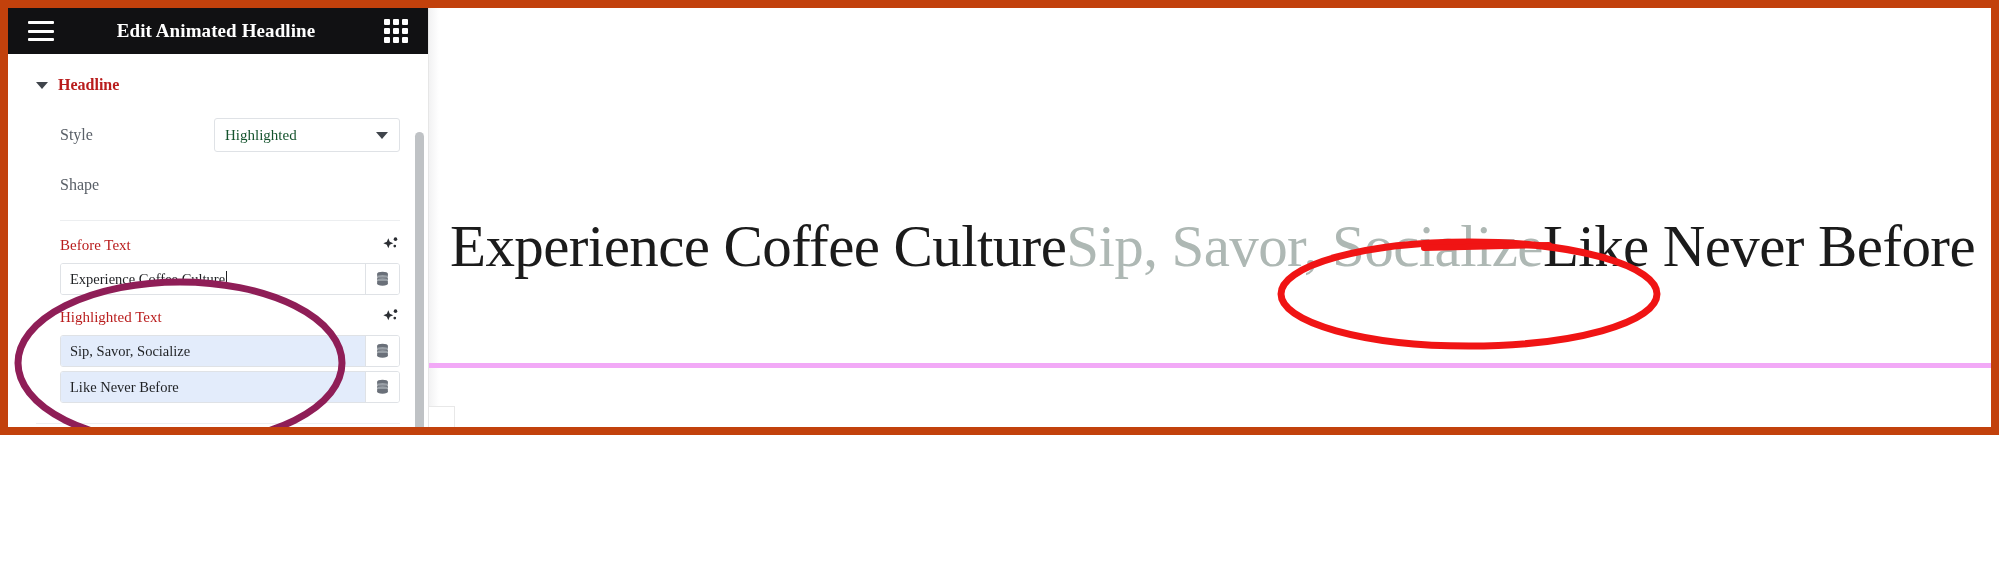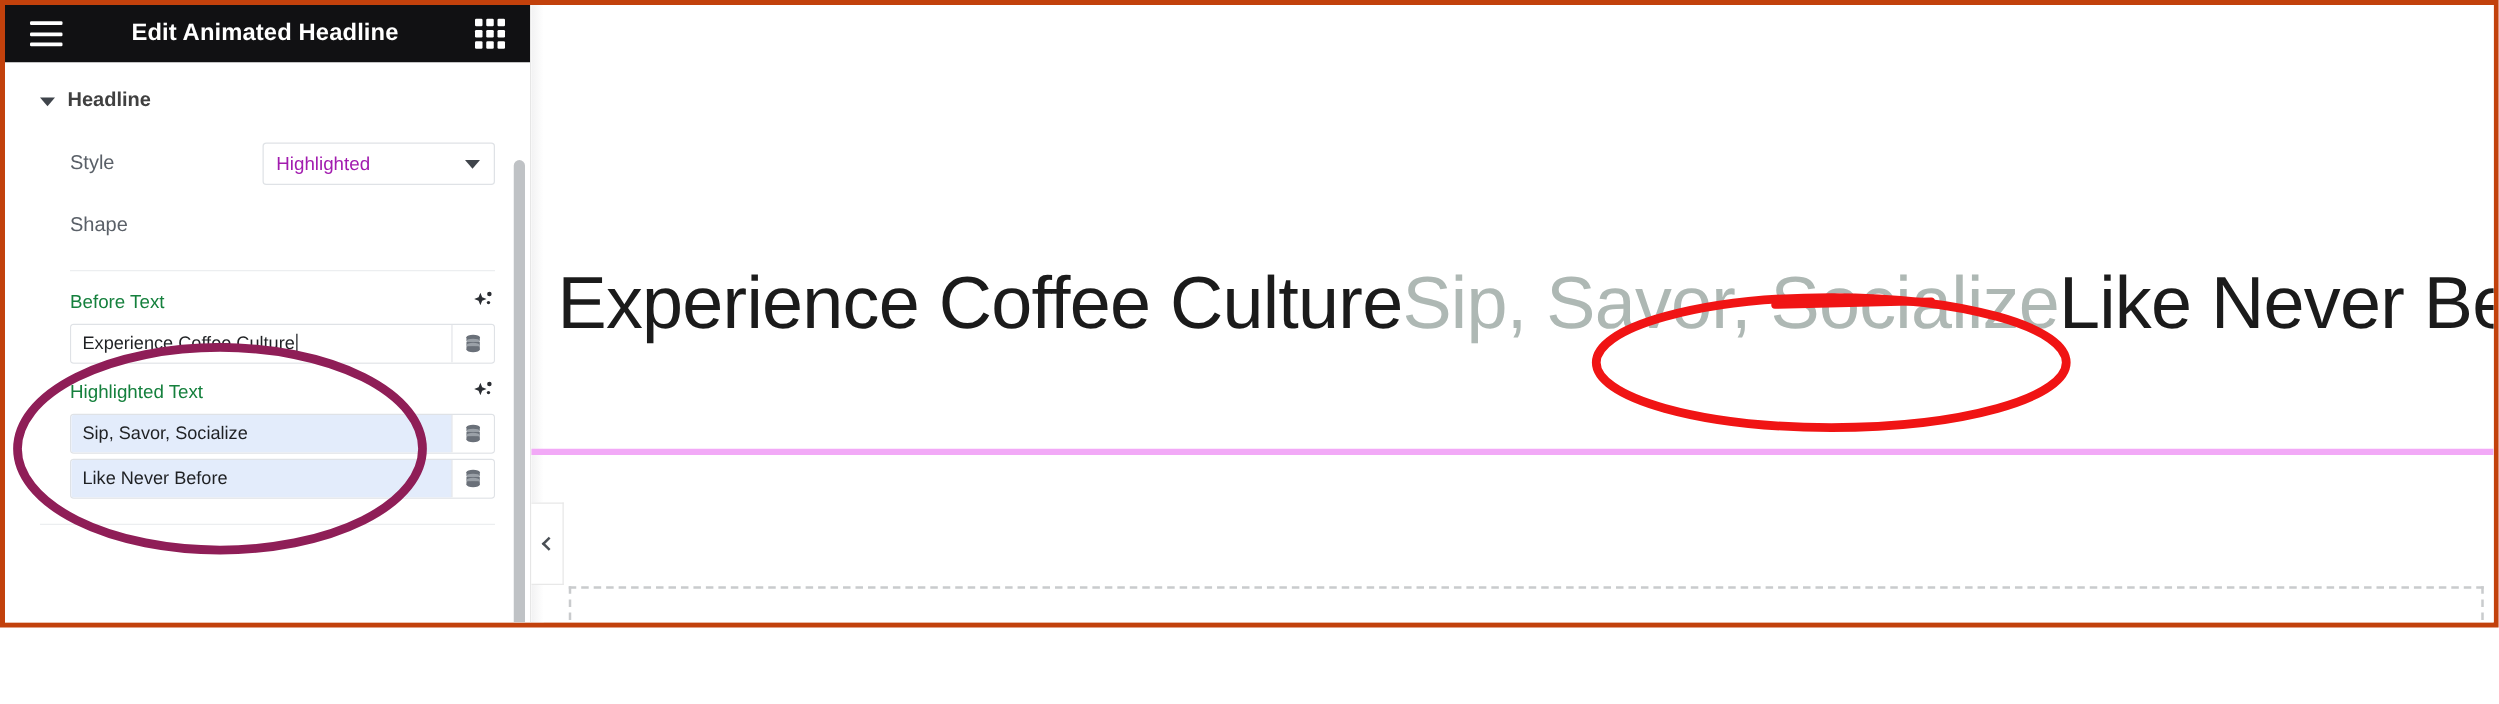--- a/index.html
+++ b/index.html
@@ -6,24 +6,25 @@
   html, body {
     width: 1999px; height: 563px;
     background: #ffffff;
     font-family: "Liberation Sans", sans-serif;
     overflow: hidden;
   }
 
   #app {
     position: relative;
     width: 1999px;
-    height: 502px;
-    background: #ffffff;
-    border: 4px solid #c2410c;
+    height: 435px;
+    background: #ffffff;
+    border: 8px solid #c2410c;
     overflow: hidden;
+    font-family: Liberation Serif, serif;
   }
 
   
   .panel {
     position: absolute;
     left: 0; top: 0;
     width: 421px;
     height: 100%;
     background: #ffffff;
     border-right: 1px solid #e6e6e6;
@@ -80,21 +81,21 @@
   }
   .caret-down {
     width: 0; height: 0;
     border-left: 6px solid transparent;
     border-right: 6px solid transparent;
     border-top: 7px solid #3f444b;
   }
   .section-title {
     font-size: 16px;
     font-weight: bold;
-    color: #404040;
+    color: #b91c1c;
   }
 
   .controls { padding: 0 28px; margin-left: 24px; }
 
   .row {
     display: flex;
     align-items: center;
     justify-content: space-between;
     height: 50px;
   }
@@ -109,21 +110,21 @@
     border: 1px solid #dfe2e6;
     border-radius: 3px;
     background: #fff;
     display: flex;
     align-items: center;
     padding: 0 10px;
     cursor: pointer;
   }
   .select-value {
     font-size: 15px;
-    color: #a21caf;
+    color: #14532d;
   }
   .select .caret {
     position: absolute;
     right: 11px; top: 50%;
     margin-top: -3px;
     width: 0; height: 0;
     border-left: 6px solid transparent;
     border-right: 6px solid transparent;
     border-top: 7px solid #3f444b;
   }
@@ -137,21 +138,21 @@
   .field-group { padding-bottom: 4px; }
 
   .field-label-row {
     display: flex;
     align-items: center;
     justify-content: space-between;
     height: 36px;
   }
   .field-label {
     font-size: 15px;
-    color: #15803d;
+    color: #b91c1c;
   }
 
   .ai-icon { width: 18px; height: 18px; cursor: pointer; }
 
   .input-wrap {
     display: flex;
     align-items: stretch;
     height: 32px;
     border: 1px solid #dfe2e6;
     border-radius: 3px;

